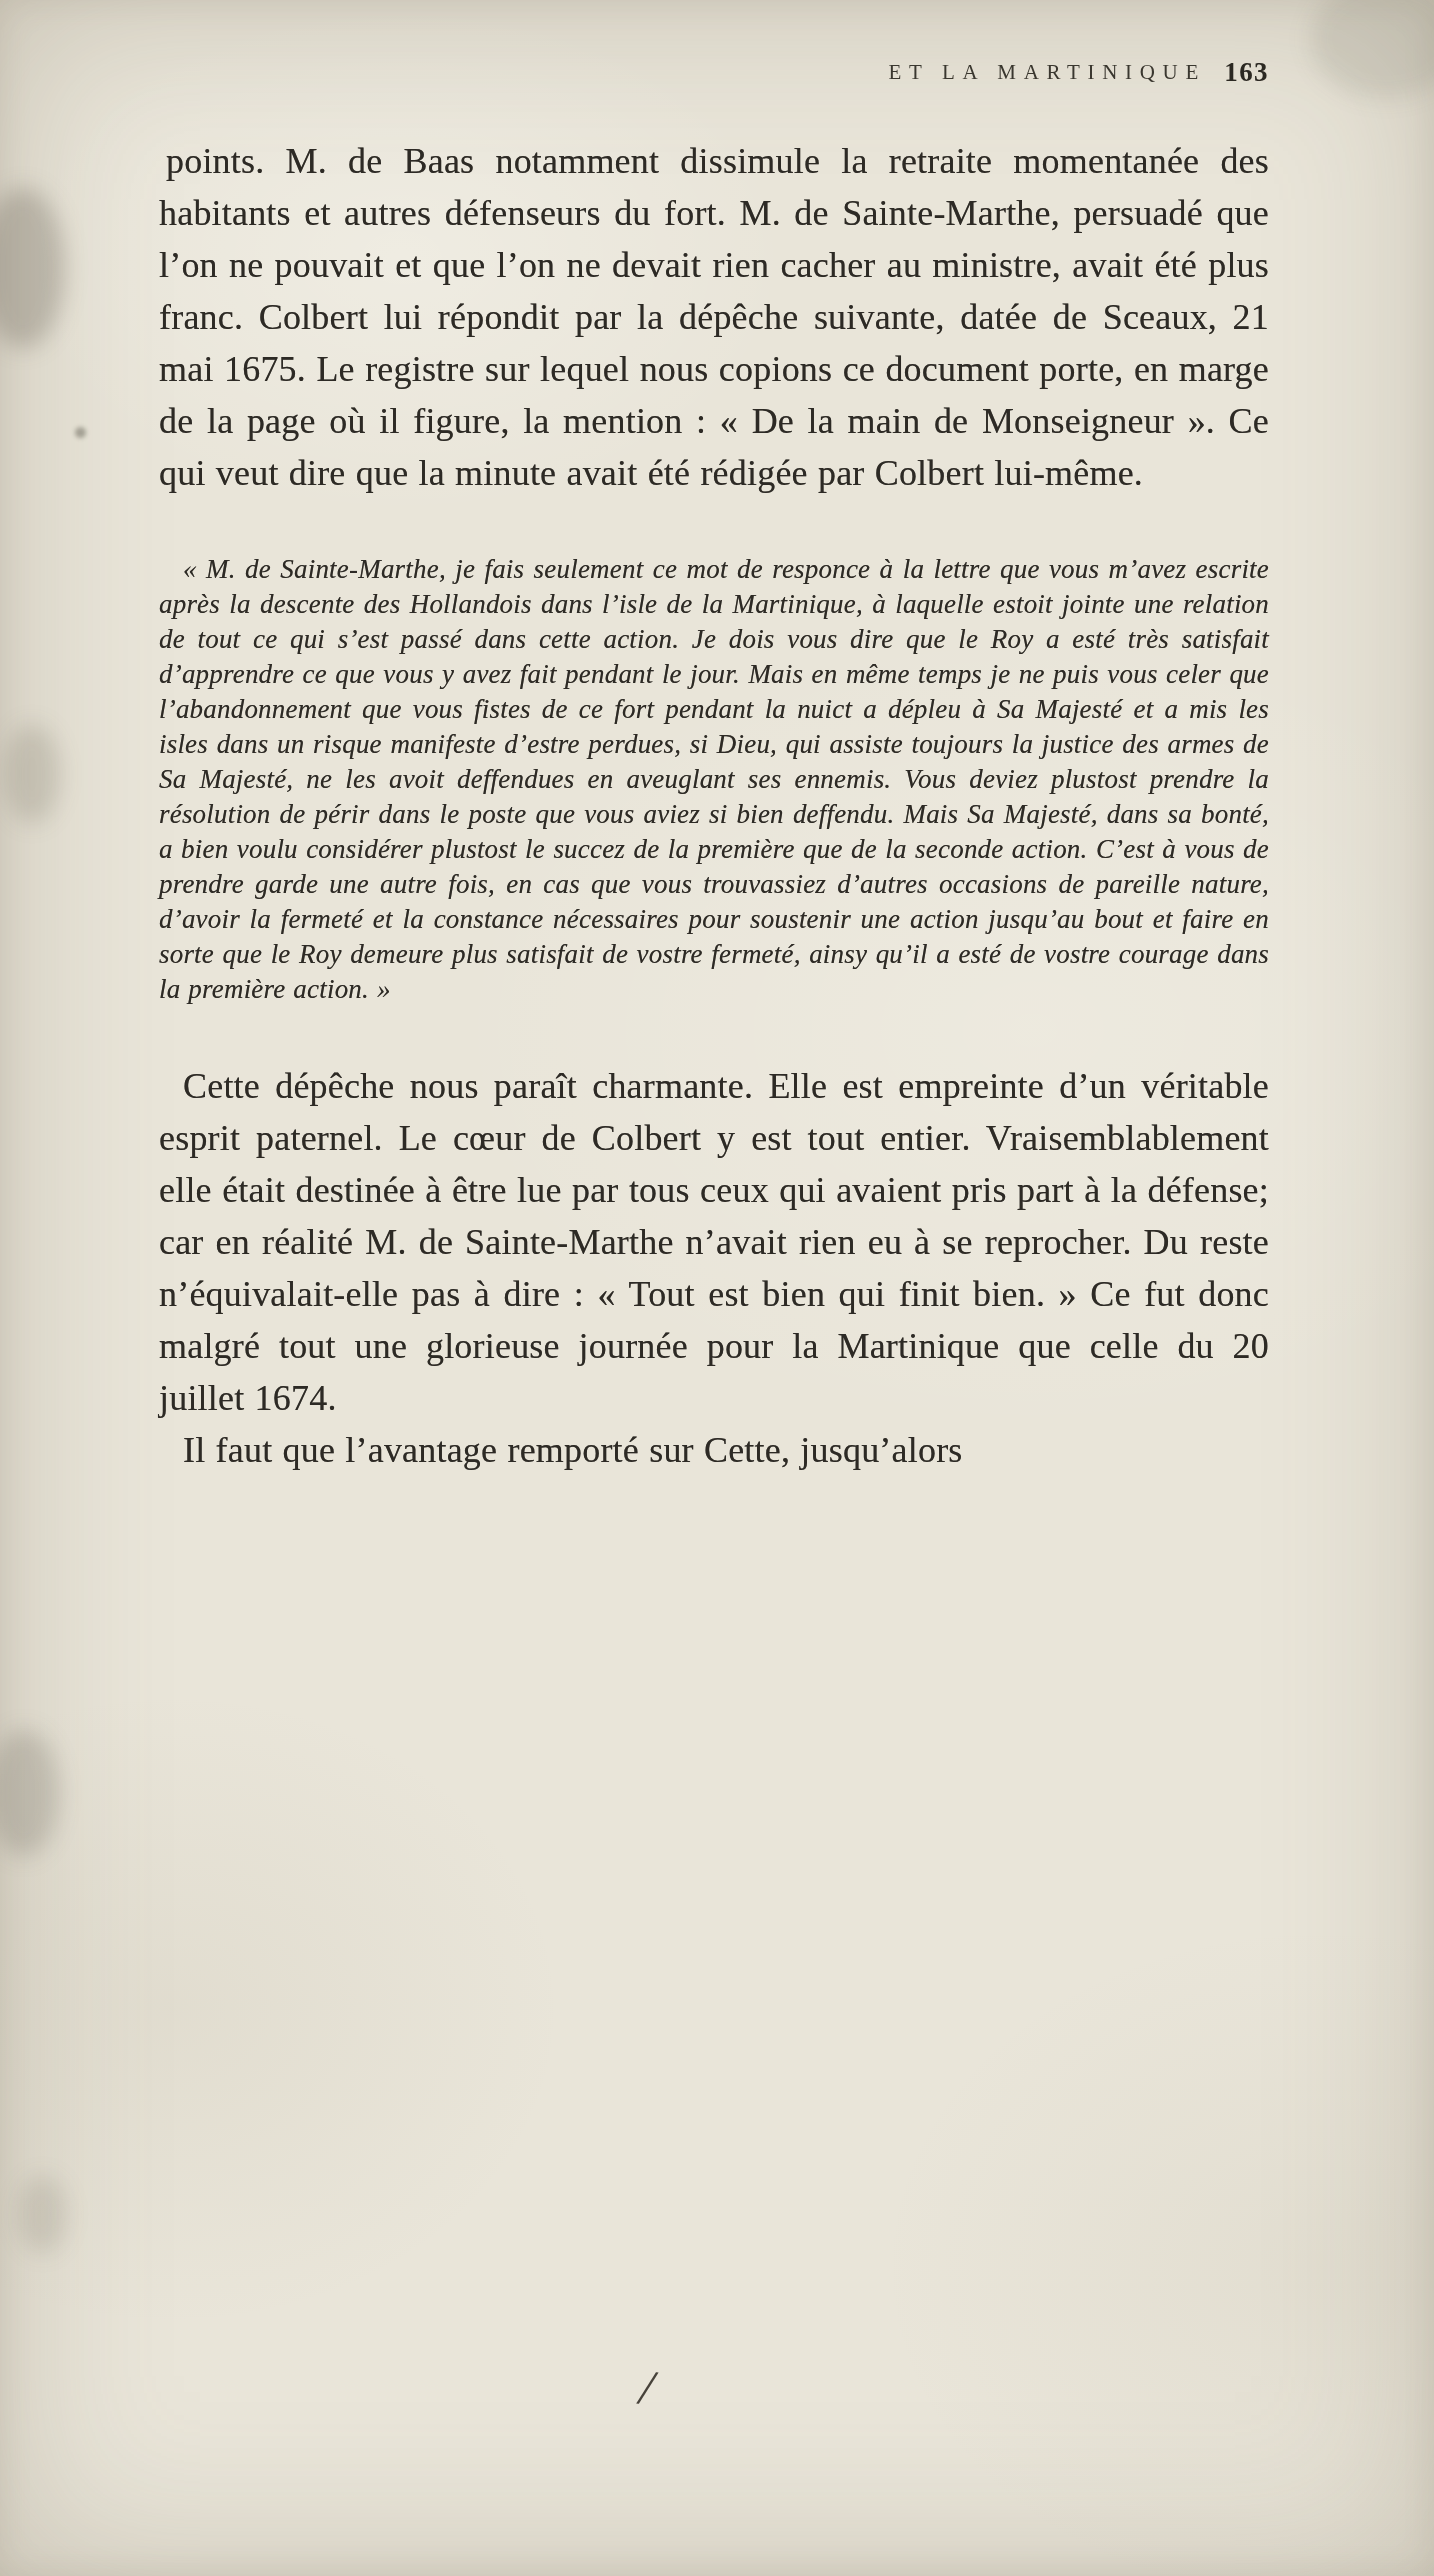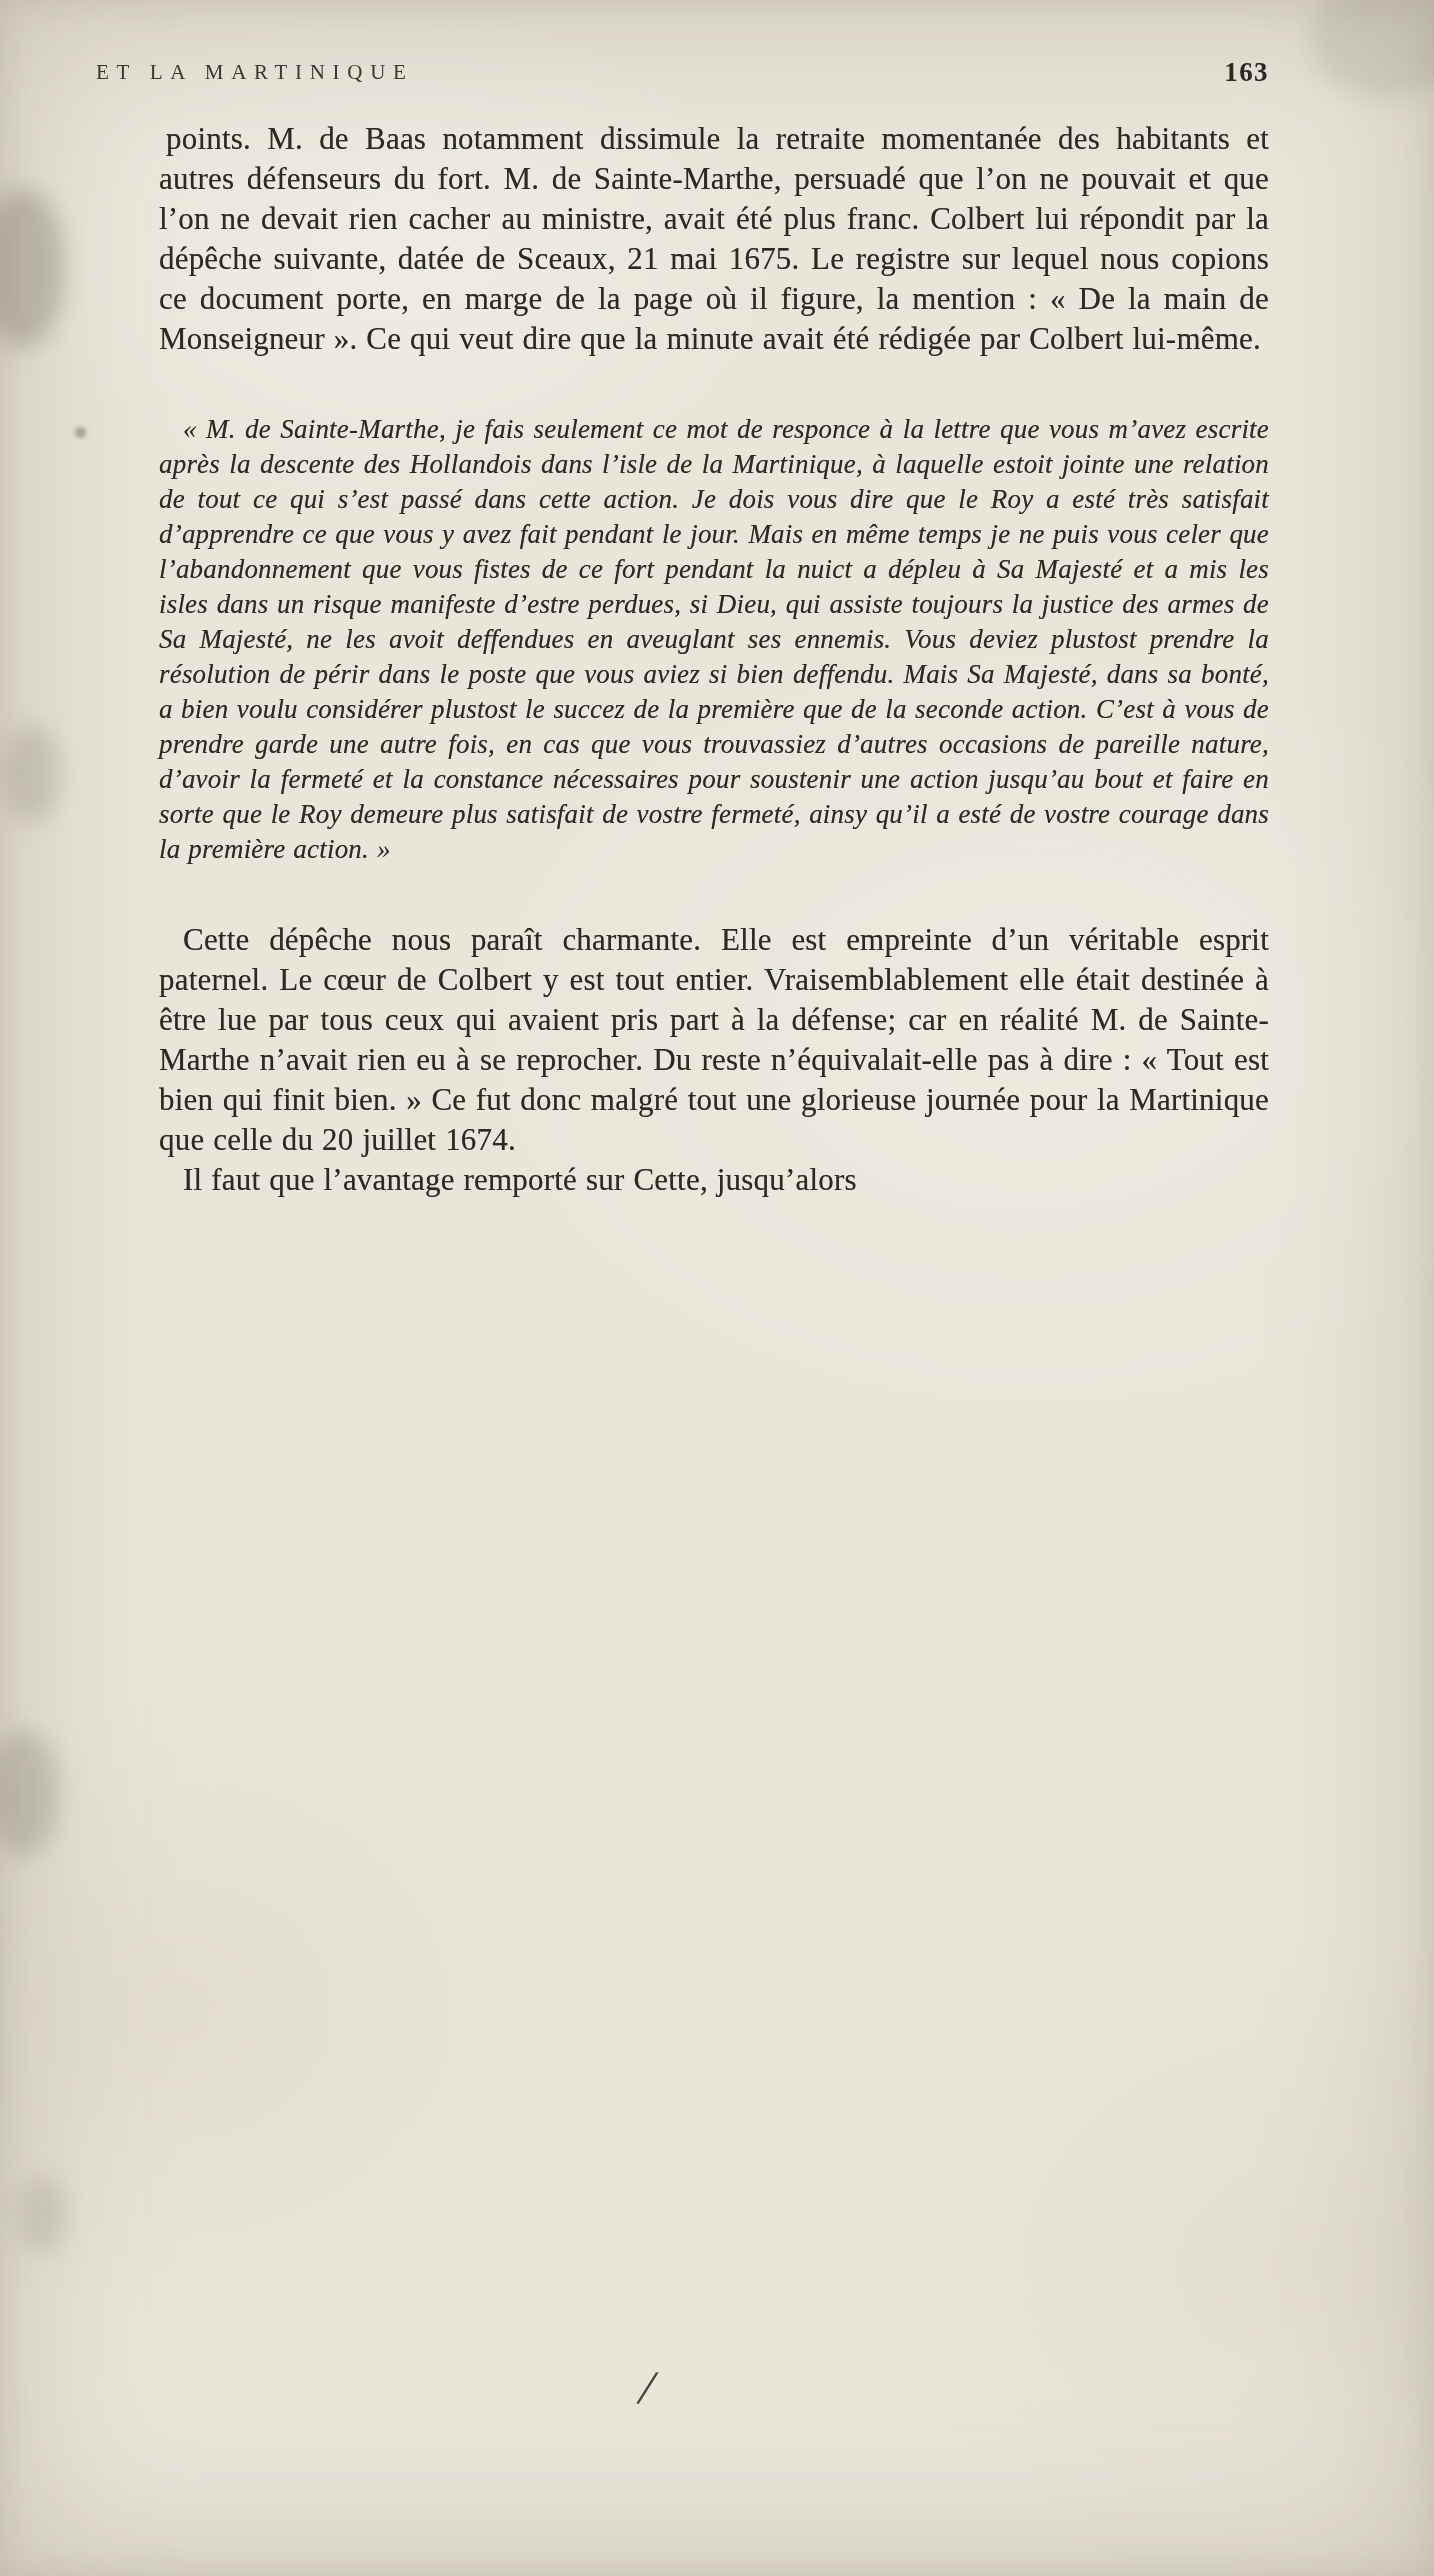--- a/index.html
+++ b/index.html
@@ -30,41 +30,41 @@
   .smudge { position: absolute; border-radius: 50%; filter: blur(11px); pointer-events: none; }
   .s1 { left: -19.5px;  top: 188px;  width: 84px; height: 160px; background: rgba(66,60,46,.24); }
   .s2 { left: 4.2px;    top: 725px; width: 56px;  height: 98px; background: rgba(66,60,46,.16); }
   .s3 { left: -11px;  top: 1730px; width: 70px; height: 126px; background: rgba(66,60,46,.19); }
   .s4 { left: 18px;   top: 2176px; width: 49px;  height: 77px; background: rgba(66,60,46,.13); }
   .s5 { right: -28px; top: -21px;  width: 153px; height: 119px; background: rgba(66,60,46,.11); }
   .s6 { left: 75px;  top: 427px;  width: 11px;  height: 11px;  background: rgba(50,45,35,.35); filter: blur(2.1px); }
 
   .text-area { position: absolute; left: 159px; top: 60px; width: 1110px; }
 
-  .running-head { position: relative; height: 31px; margin-bottom: 28px; text-align: left; }
+  .running-head { position: relative; height: 31px; margin-bottom: 44px; text-align: right; }
   .running-title {
     display: inline-block;
     position: relative; left: -63px;
     font-size: 21px; letter-spacing: 7.7px;
     color: #3a372f; white-space: nowrap;
   }
   .page-number {
     position: absolute; right: 0; top: -2.8px;
     font-size: 27px; font-weight: bold; letter-spacing: 1.4px;
     color: #2b2822;
   }
 
   p {
     margin: 0;
     text-align: justify;
     letter-spacing: 0.2px;
     word-spacing: 1px;
     text-shadow: 0 0 0.4px rgba(45,42,37,.55);
   }
-  .body-para { font-size: 31px; line-height: 40px; text-indent: 24px; }
+  .body-para { font-size: 36px; line-height: 52px; text-indent: 24px; }
   .body-para.first { text-indent: 7px; }
   .quote-para { font-size: 27px; line-height: 35px; margin: 53px 0; text-indent: 24px; font-style: italic; }
 
   .ink-mark {
     position: absolute; left: 640px; top: 2359px;
     font-size: 49px; color: #47423a;
     transform: rotate(5deg);
     font-style: italic;
   }
 </style>

